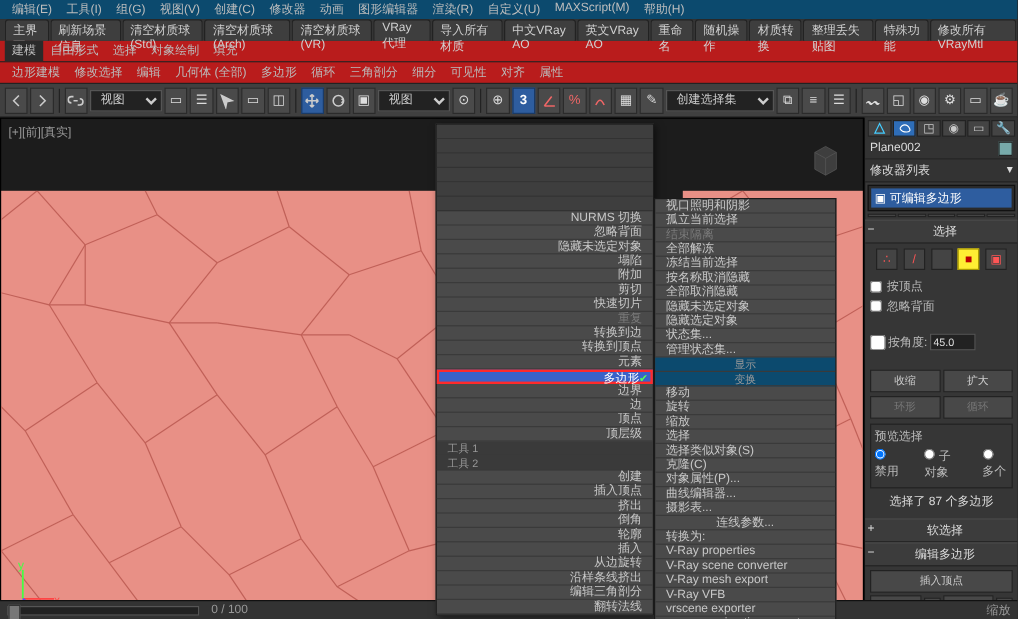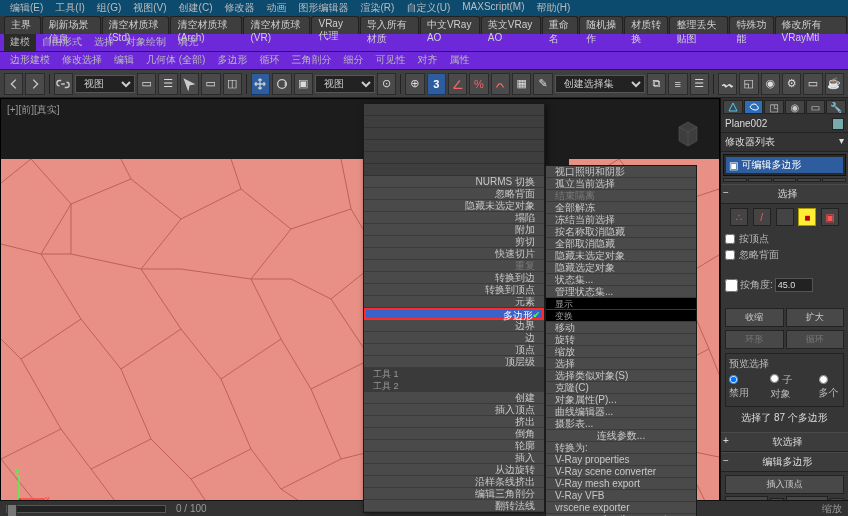--- a/index.html
+++ b/index.html
@@ -2,21 +2,21 @@
 <html><head>
 <meta charset="utf-8">
 <style>
   *{box-sizing:border-box;margin:0;padding:0;font-family:"Microsoft YaHei",SimSun,sans-serif;font-size:10px;user-select:none}
   body{background:#2a2a2a;color:#c8c8c8;width:848px;height:516px;overflow:hidden;position:relative}
   .row{display:flex;align-items:center}
   .menubar{background:#0c4a6e;height:16px;display:flex;padding:0 4px;gap:0}
   .menubar span{padding:1px 6px;color:#bdbdbd}
   .tabbar{background:#353535;height:18px;display:flex;padding-left:4px}
   .tab{background:#3e3e3e;border:1px solid #222;border-bottom:none;padding:1px 6px;margin-right:1px;color:#d0d0d0;border-radius:3px 3px 0 0}
-  .subbar{background:#6d28d9;height:18px;display:flex;padding-left:4px;border-bottom:1px solid #222}
+  .subbar{background:#b91c1c;height:18px;display:flex;padding-left:4px;border-bottom:1px solid #222}
   .subitem{padding:1px 6px;color:#bbb}
   .toolbar{background:#404040;height:28px;display:flex;align-items:center;padding:0 4px;gap:2px;border-bottom:1px solid #222}
   .tbtn{width:22px;height:22px;background:#4a4a4a;border:1px solid #2b2b2b;display:flex;align-items:center;justify-content:center;color:#ddd;font-size:11px}
   .tbtn.sel{background:#2e5d9f;border-color:#1a3a66}
   .tbtn svg{width:14px;height:14px;stroke:#ccc;fill:none;stroke-width:1.5}
   .tsep{width:1px;height:20px;background:#222;margin:0 2px}
   .tsel{height:18px;background:#222;color:#ccc;border:1px solid #555;padding:0 14px 0 4px;font-size:10px}
   .workspace{display:flex;height:calc(100% - 96px)}
   .viewport{flex:1;background:#1c1c1c;position:relative;border:1px solid #000;overflow:hidden}
   .vplabel{position:absolute;top:4px;left:6px;color:#999;font-size:10px}
@@ -25,21 +25,21 @@
   .voronoi svg,.voronoi2 svg{width:100%;height:100%}
   .voronoi line,.voronoi2 line{stroke:#c06058;stroke-width:1}
   .cube3d{position:absolute;top:18px;right:14px;width:34px;height:34px;opacity:.55}
   .axis{position:absolute;bottom:10px;left:10px;width:40px;height:40px}
   .ctxmenu{position:absolute;top:0;left:362px;width:182px;background:#4a4a4a;border:1px solid #1a1a1a;box-shadow:2px 2px 6px rgba(0,0,0,.5);z-index:20}
   .ctxitem{height:12px;line-height:12px;text-align:right;padding:0 9px;color:#c8c8c8;border-bottom:1px solid #3a3a3a;font-size:10px;white-space:nowrap}
   .ctxitem.hi{background:#3a62c8;border:2px solid #ff2a2a;color:#fff;position:relative}
   .ctxitem.hi::after{content:"✔";color:#55ff55;position:absolute;right:2px;top:-1px;font-size:9px}
   .ctxitem.dim{color:#7a7a7a}
   .ctxitem.hdr{background:#3a3a3a;text-align:left;color:#999;font-size:9px}
-  .ctxitem.hdrr{background:#000000;text-align:left;color:#999;font-size:9px}
+  .ctxitem.hdrr{background:#0c4a6e;text-align:center;color:#999;font-size:9px}
   .ctxsub{position:absolute;left:544px;top:62px;width:152px;background:#4a4a4a;border:1px solid #1a1a1a;z-index:21}
   .ctxblank{height:12px;background:#3e3e3e;border-bottom:1px solid #323232}
   .bluebox{position:absolute;left:543px;top:194px;width:20px;height:20px;background:#3a62c8;z-index:19}
   .rightpanel{width:128px;background:#383838;border-left:1px solid #111;display:flex;flex-direction:column}
   .cmdpanel{height:22px;background:#323232;display:flex;padding:2px;gap:1px}
   .cmdbtn{flex:1;background:#444;border:1px solid #222;display:flex;align-items:center;justify-content:center}
   .cmdbtn.sel{background:#2e6db8}
   .objhead{background:#333;padding:2px 4px;color:#ddd;font-size:10px;display:flex;justify-content:space-between;border-bottom:1px solid #222}
   .modstack{background:#2a2a2a;height:86px;border:1px solid #111;margin:2px;padding:2px}
   .moditem{background:#2e5d9f;color:#fff;padding:1px 3px;font-size:10px;display:flex;align-items:center;gap:3px}

